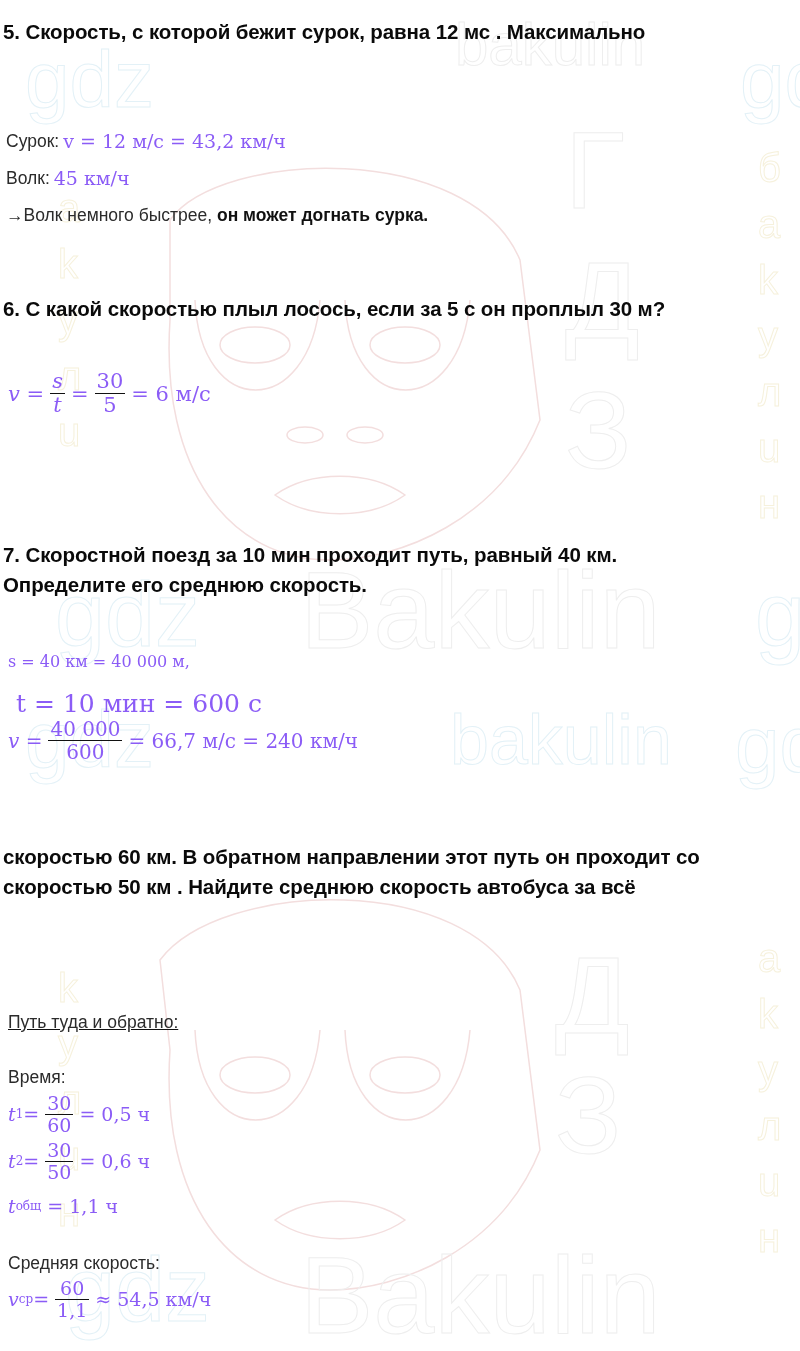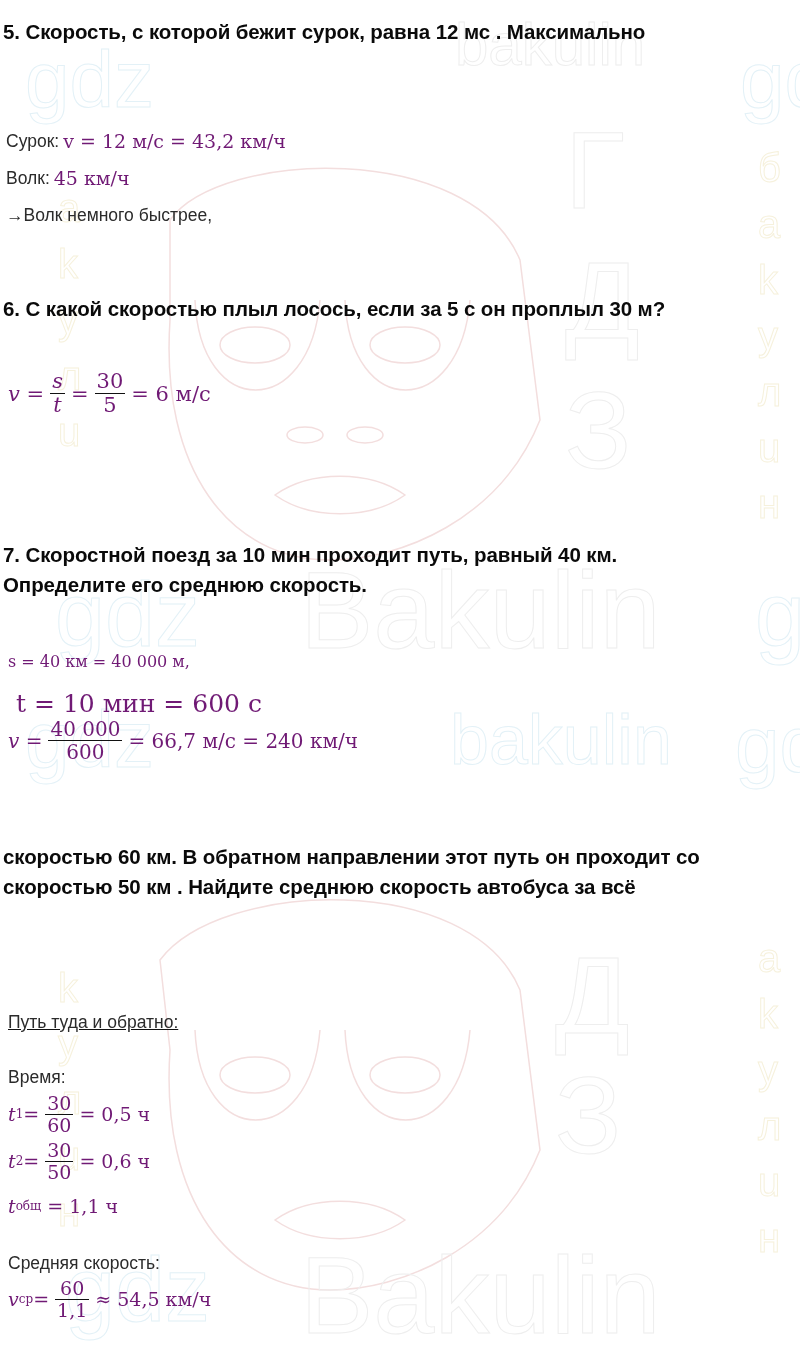--- a/index.html
+++ b/index.html
@@ -4,21 +4,21 @@
 <style>
   html, body { margin: 0; padding: 0; background: #ffffff; }
   body { width: 800px; height: 1351px; position: relative; overflow: hidden; font-family: "Liberation Sans", sans-serif; color: #111; }
   .wm { position: absolute; pointer-events: none; font-family: "Liberation Sans", sans-serif; color: transparent; -webkit-text-stroke: 1px; font-weight: 400; line-height: 1; }
   .wm.blue { -webkit-text-stroke-color: #e3f1f7; }
   .wm.gray { -webkit-text-stroke-color: #eeeeee; }
   .wm.yellow { -webkit-text-stroke-color: #f6f1dc; }
   .face { position: absolute; pointer-events: none; }
   .q { position: absolute; left: 3px; font-weight: 700; font-size: 20.5px; line-height: 30px; color: #0a0a0a; letter-spacing: -0.1px; }
   .sans { font-family: "Liberation Sans", sans-serif; font-size: 17.5px; color: #2b2b2b; }
-  .m { font-family: "DejaVu Serif", serif; font-size: 19px; color: #701a75; }
+  .m { font-family: "DejaVu Serif", serif; font-size: 19px; color: #8b5cf6; }
   .mi { font-style: italic; }
   .line { position: absolute; white-space: nowrap; display: flex; align-items: center; }
   .frac { display: inline-flex; flex-direction: column; align-items: center; vertical-align: middle; margin: 0 6px; }
   .frac .num { padding: 0 2px; line-height: 1.1; }
   .frac .bar { width: 100%; height: 1.2px; background: #111; }
   .frac .den { padding: 0 2px; line-height: 1.1; }
   .bold { font-weight: 700; color: #111; }
   sub { font-size: 12px; }
 </style>
 </head>
@@ -70,20 +70,21 @@
     <span class="sans">Сурок: </span>
     <span class="m" style="margin-left:4px;">v = 12 м/с = 43,2 км/ч</span>
   </div>
   <div class="line" style="left:6px;top:167px;">
     <span class="sans">Волк: </span>
     <span class="m" style="margin-left:4px;">45 км/ч</span>
   </div>
   <div class="line" style="left:6px;top:205px;">
     <span class="sans">→ </span>
     <span class="sans" style="white-space:pre;">Волк немного быстрее, </span>
+    <span class="sans bold">он может догнать сурка.</span>
   </div>
 </section>
 
 <section>
   <div class="q" style="top:294px;">
     <div>6. С какой скоростью плыл лосось, если за 5 с он проплыл 30 м?</div>
   </div>
   <div class="line m" style="left:8px;top:370px;font-size:21px;">
     <span class="mi">v =</span>
     <span class="frac">

